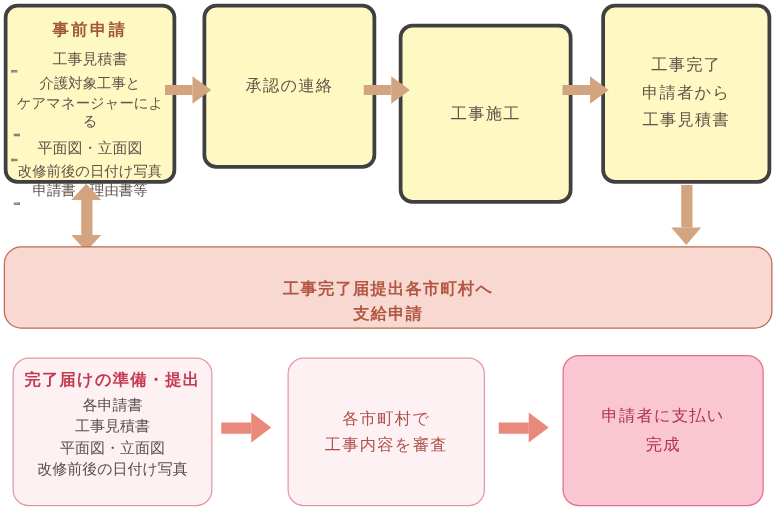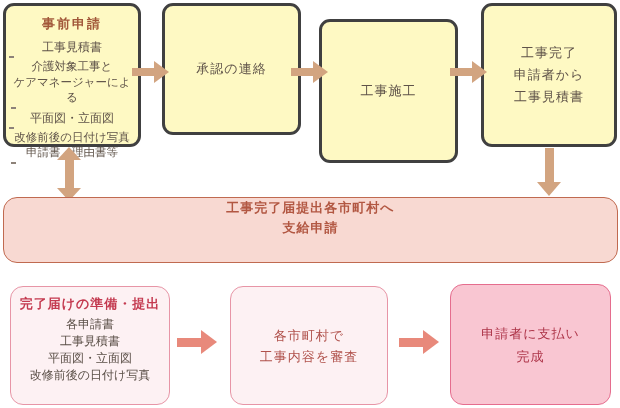--- a/index.html
+++ b/index.html
@@ -16,21 +16,21 @@
   .bk{width:5px;box-sizing:border-box;border:1px solid #8d8279;}
   .bk.l{border-right:none;margin-right:2px;}
   .bk.r{border-left:none;margin-left:2px;}
   .bracket-lines{font-size:11.5px;color:#5f5349;text-align:center;line-height:15.5px;padding:1px 0;}
   .center-label{position:absolute;inset:0;display:flex;align-items:center;justify-content:center;
     font-size:13px;color:#5f5349;letter-spacing:1px;}
   .multi-label{position:absolute;inset:0;display:flex;flex-direction:column;align-items:center;justify-content:center;
     font-size:13px;color:#5f5349;line-height:22px;letter-spacing:1px;}
   
   .box.mid{background:#f8d9d2;border:1px solid #c06a50;border-radius:14px;}
-  .mid-label{position:absolute;inset:0;display:flex;flex-direction:column;align-items:center;justify-content:flex-start;
+  .mid-label{position:absolute;inset:0;display:flex;flex-direction:column;align-items:center;justify-content:flex-end;
     font-size:13px;font-weight:600;color:#b25742;line-height:20px;letter-spacing:1px;border-radius:14px;}
   
   .box.pink{background:#fdf1f3;border:1px solid #e795a6;border-radius:13px;}
   .pink-title{font-size:13px;font-weight:bold;color:#c43a50;text-align:center;letter-spacing:1px;margin-bottom:3px;}
   .pink-item{font-size:12px;color:#5a4f47;text-align:center;line-height:17px;}
   .red-label{position:absolute;inset:0;display:flex;flex-direction:column;align-items:center;justify-content:center;
     font-size:13px;color:#b0524c;line-height:21px;letter-spacing:1px;}
   .box.final{background:#f9c6d2;border:1px solid #e56d8e;border-radius:13px;}
   .final-label{position:absolute;inset:0;display:flex;flex-direction:column;align-items:center;justify-content:center;
     font-size:13px;font-weight:500;color:#ad3448;line-height:23px;letter-spacing:1px;}

